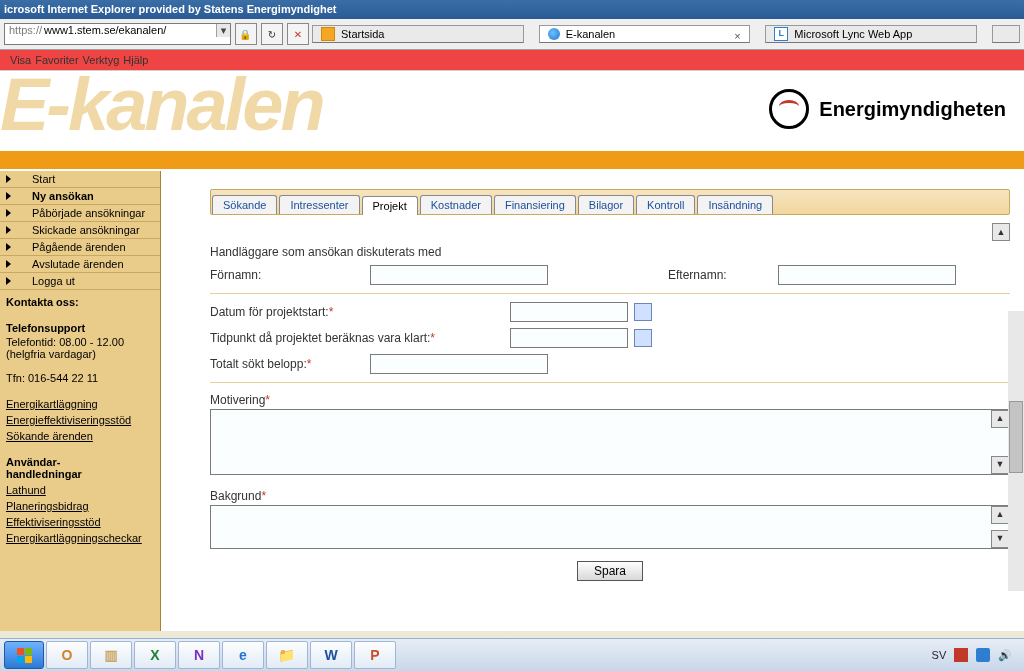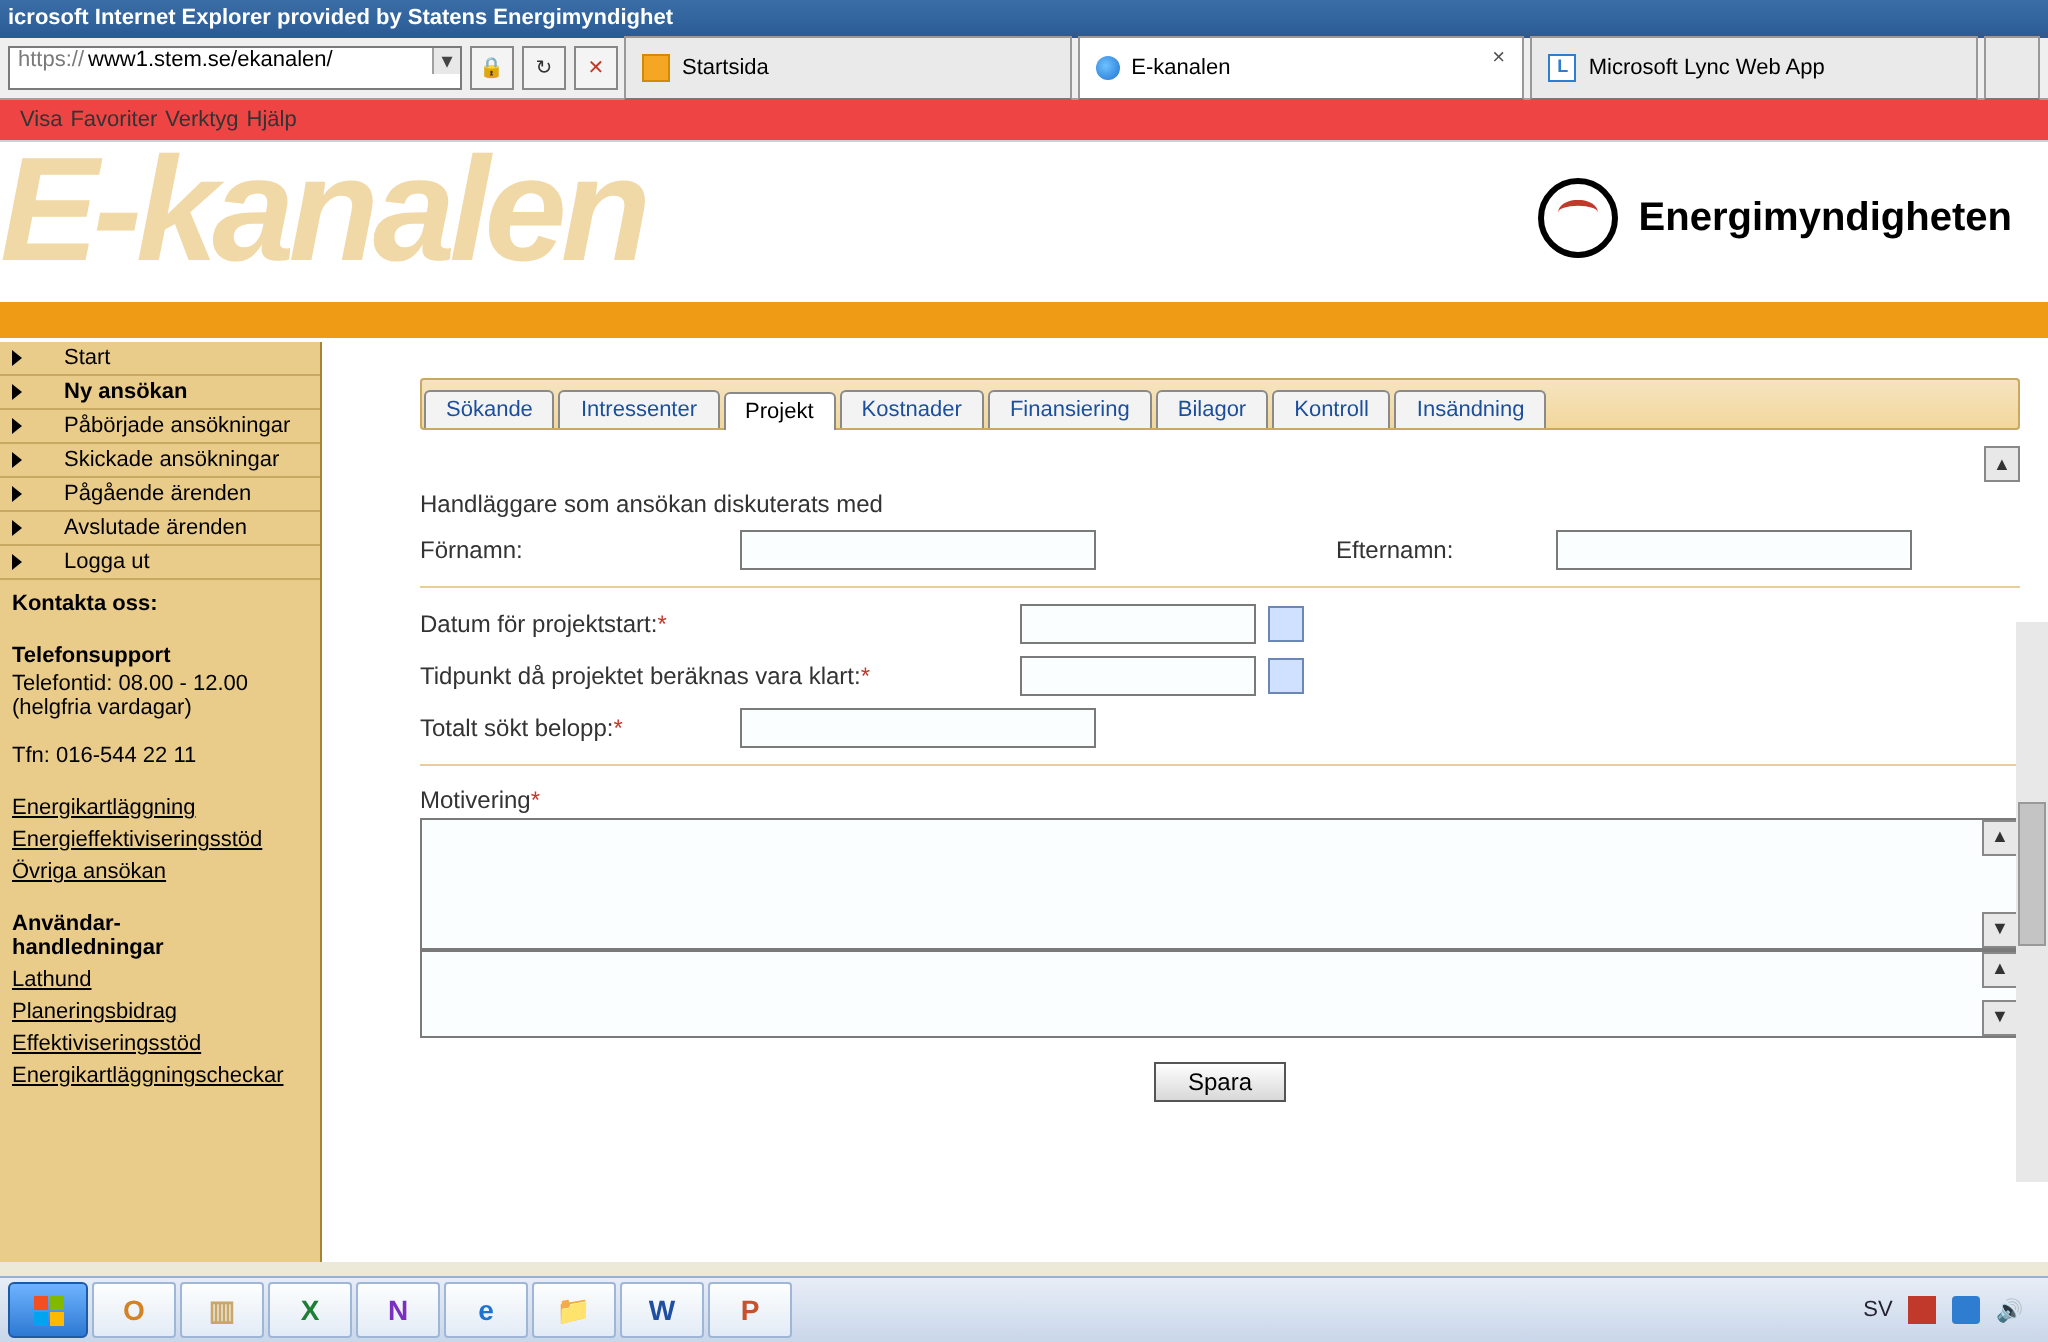--- a/index.html
+++ b/index.html
@@ -6,21 +6,21 @@
   body{width:1024px;height:671px;overflow:hidden;position:relative}
   .titlebar{height:19px;background:linear-gradient(#3a6ea5,#2a5a95);color:#fff;font-size:11px;padding:0 4px;line-height:19px;font-weight:bold;display:flex;align-items:flex-end}
   .titlebar .spacer{flex:1}
   .addrbar{height:26px;background:#efefef;border-bottom:1px solid #a0a0a0;display:flex;align-items:center;gap:4px;padding:2px 4px}
   .addrbox{display:flex;align-items:flex-start;width:225px;height:20px;background:#fff;border:1px solid #7a7a7a}
   .addrbox .prot{color:#7a7a7a;padding:0 2px 0 4px}
   .addrbox .url{flex:1;color:#000;white-space:nowrap;overflow:hidden}
   .addrbox .drop{width:13px;text-align:center;color:#444;border-left:1px solid #a0a0a0;background:#e8e8e8;cursor:default}
   .smbtn{width:20px;height:20px;border:1px solid #888;background:#f4f4f4;display:flex;align-items:center;justify-content:center;font-size:10px;color:#333}
   .lock{color:#b57f13}
-  .tabstrip{display:flex;flex:1;height:32px;align-items:stretch;gap:4px}
+  .tabstrip{display:flex;flex:1;height:18px;align-items:stretch;gap:16px}
   .betab{flex:1;min-width:0;border:1px solid #999;border-bottom:1px solid #777;margin-left:-1px;background:#eaeaea;display:flex;align-items:center;gap:6px;padding:0 8px;position:relative}
   .betab.active{background:#fff}
   .betab .favicon{width:12px;height:12px;display:inline-block}
   .betab .fav-orange{background:#f5a623;border:1px solid #d48806}
   .betab .fav-ie{border-radius:50%;background:radial-gradient(circle at 40% 40%,#6ec1ff,#1e74d0)}
   .betab .fav-lync{background:#fff;border:1px solid #2f7dd1;color:#2f7dd1;font-size:9px;font-weight:bold;text-align:center;line-height:10px}
   .betab .close{position:absolute;right:6px;top:4px;width:12px;height:12px;font-size:11px;color:#555;text-align:center;line-height:12px}
   .newtab{width:26px;border:1px solid #999;border-bottom:1px solid #777;background:#eaeaea;margin-left:-1px}
   .menubar{height:20px;background:#ef4444;border-bottom:1px solid #cfcfcf;display:flex;align-items:center;gap:4px;padding:0 10px;color:#333}
   .clientarea{position:relative;height:560px;background:#fff}
@@ -160,21 +160,21 @@
       <b>Kontakta oss:</b>
       <br>
       <b>Telefonsupport</b>
       <div>Telefontid: 08.00 - 12.00</div>
       <div>(helgfria vardagar)</div>
       <br>
       <div>Tfn: 016-544 22 11</div>
       <br>
       <a>Energikartläggning</a><br>
       <a>Energieffektiviseringsstöd</a><br>
-      <a>Övriga ansökan</a>
+      <a>Sökande ärenden</a>
       <br><br>
       <b style="white-space:pre-line">Användar-
 handledningar</b>
       <a>Lathund</a><br>
       <a>Planeringsbidrag</a><br>
       <a>Effektiviseringsstöd</a><br>
       <a>Energikartläggningscheckar</a>
     </div>
   </div>
 
@@ -220,20 +220,21 @@
           <input class="txt w160" value="" style="">
         </div>
         <div class="hsep2"></div>
 
         <div class="section-label"><span>Motivering</span><span class="req">*</span></div>
         <div class="bigtext">
           <div class="sb" style="top:0">▲</div>
           <div class="sb" style="bottom:0">▼</div>
         </div>
 
+        <div class="section-label" style="margin-top:14px"><span>Bakgrund</span><span class="req">*</span></div>
         <div class="bigtext small">
           <div class="sb" style="top:0">▲</div>
           <div class="sb" style="bottom:0">▼</div>
         </div>
 
         <div class="btnbar">
           <button class="sparabtn">Spara</button>
         </div>
       </div>
     </div>

